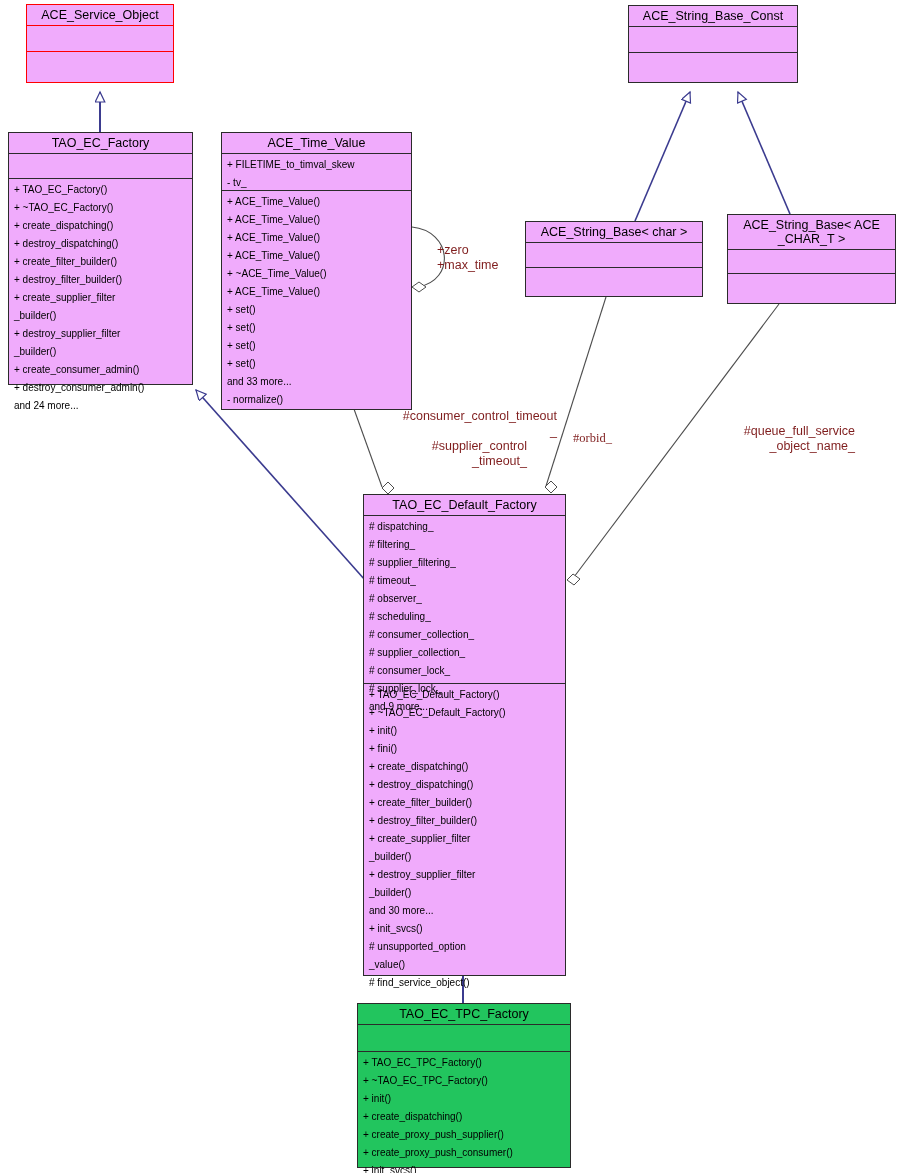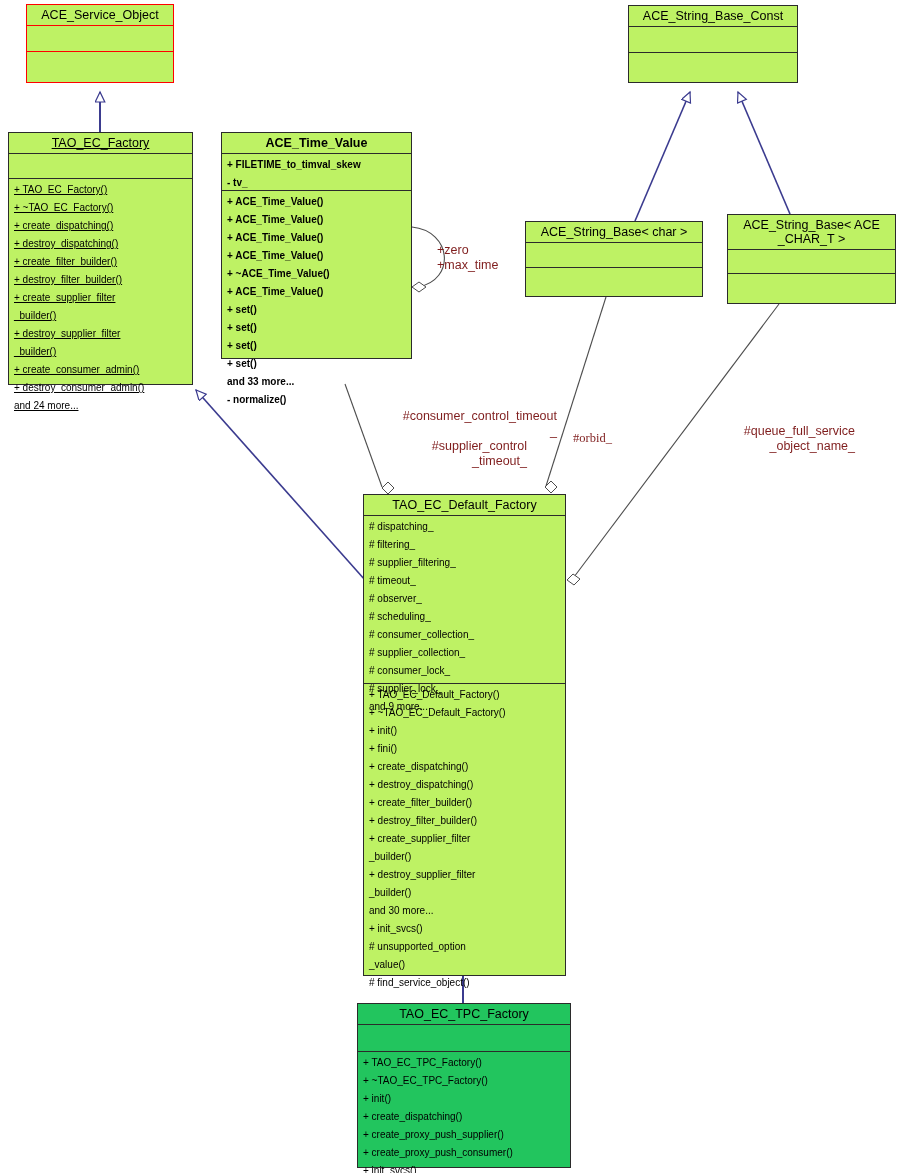--- a/index.html
+++ b/index.html
@@ -22,21 +22,21 @@
     left: 0;
     top: 0;
     width: 901px;
     height: 1173px;
     pointer-events: none;
   }
   .uml-class {
     position: absolute;
     box-sizing: border-box;
     border: 1px solid #2b2b2b;
-    background: #bef264;
+    background: #f0abfc;
     z-index: 5;
   }
   .uml-class.red {
     border-color: #ff0000;
   }
   .uml-class.filled {
     background: #22c55e;
   }
   .uml-title {
     text-align: center;
@@ -134,39 +134,39 @@
       <path d="M 567,580 L 573,574 L 580,579 L 574,585 Z" fill="#ffffff" stroke="#4d4d4d" stroke-width="1"></path>
     </g>
   </svg>
 
   <div class="uml-class red" style="left:26px; top:4px; width:148px; height:79px;">
     <div class="uml-title">ACE_Service_Object</div>
     <div class="uml-attrs" style="height:26px;"></div>
     <div class="uml-ops" style="height:25px;"></div>
   </div>
 
-  <div class="uml-class" style="left:8px; top:132px; width:185px; height:253px;text-decoration:underline;">
+  <div class="uml-class" style="left:8px; top:132px; width:185px; height:253px;">
     <div class="uml-title">TAO_EC_Factory</div>
     <div class="uml-attrs" style="height:25px;"></div>
     <div class="uml-ops">+ TAO_EC_Factory()
 + ~TAO_EC_Factory()
 + create_dispatching()
 + destroy_dispatching()
 + create_filter_builder()
 + destroy_filter_builder()
 + create_supplier_filter
 _builder()
 + destroy_supplier_filter
 _builder()
 + create_consumer_admin()
 + destroy_consumer_admin()
 and 24 more...</div>
   </div>
 
-  <div class="uml-class" style="left:221px; top:132px; width:191px; height:227px;font-weight:bold;">
+  <div class="uml-class" style="left:221px; top:132px; width:191px; height:278px;">
     <div class="uml-title">ACE_Time_Value</div>
     <div class="uml-attrs" style="height:37px;">+ FILETIME_to_timval_skew
 - tv_</div>
     <div class="uml-ops">+ ACE_Time_Value()
 + ACE_Time_Value()
 + ACE_Time_Value()
 + ACE_Time_Value()
 + ~ACE_Time_Value()
 + ACE_Time_Value()
 + set()

